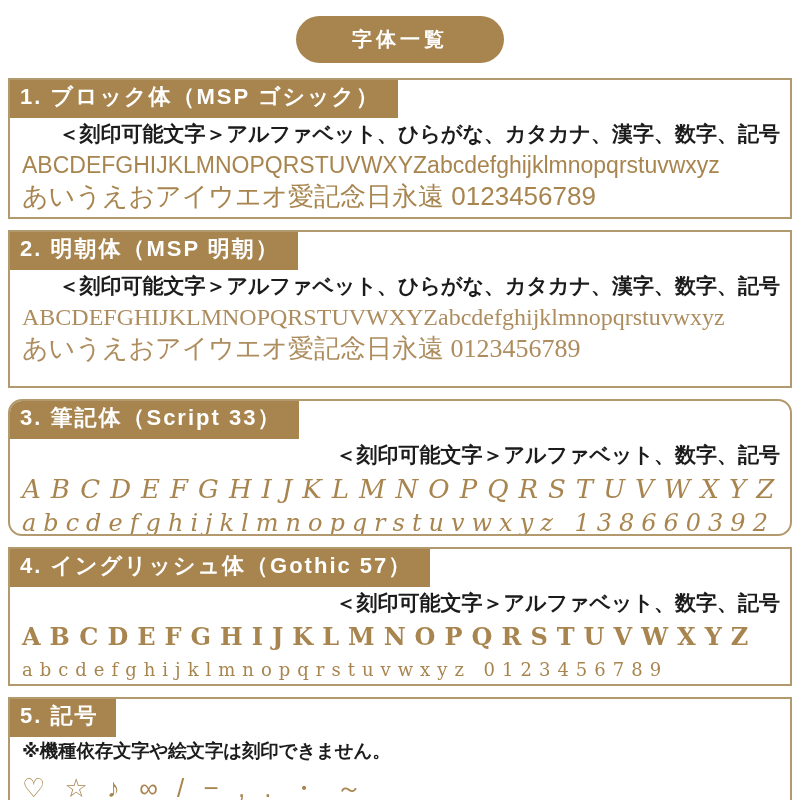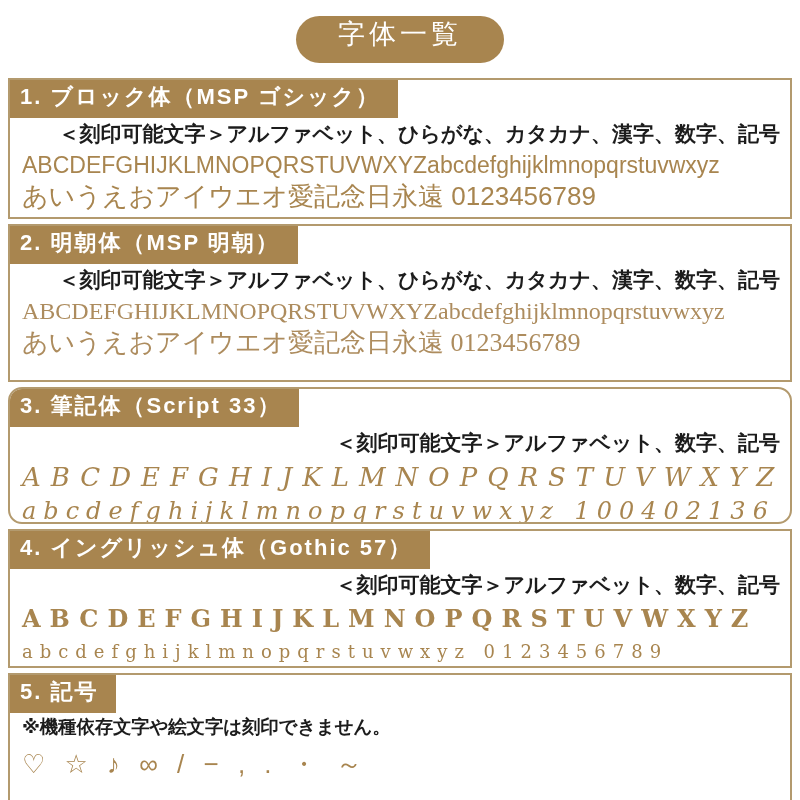--- a/index.html
+++ b/index.html
@@ -12,27 +12,27 @@
   *{box-sizing:border-box;}
   html,body{margin:0;padding:0;}
   body{
     width:800px;height:800px;background:#ffffff;overflow:hidden;
     font-family:"Liberation Sans","DejaVu Sans",sans-serif;
     color:var(--ink);
   }
   .badge{
     width:208px;height:47px;margin:16px auto 15px auto;
     background:var(--brown);border-radius:24px;
-    display:flex;justify-content:center;
-    color:#fff;font-size:27px;font-weight:normal;letter-spacing:4px;
+    display:flex;align-items:center;justify-content:center;
+    color:#fff;font-size:20px;font-weight:bold;letter-spacing:4px;
   }
   .sections{margin:0 8px;}
   .section{
     position:relative;border:2px solid var(--border);
-    margin-bottom:5px;overflow:hidden;
+    margin-bottom:11px;overflow:hidden;
   }
   .s1{height:141px;} .s2{height:158px;} .s3{height:137px;border-radius:14px;} .s4{height:139px;} .s5{height:140px;}
   .bar{
     position:absolute;top:-2px;left:-2px;
     background:var(--brown);color:#fff;
     font-size:22px;font-weight:bold;letter-spacing:2px;
     padding:4px 18px 6px 12px;white-space:nowrap;
   }
   .content{padding:40px 10px 6px 12px;}
   .label{
@@ -82,21 +82,21 @@
       <div class="sample latin">ABCDEFGHIJKLMNOPQRSTUVWXYZabcdefghijklmnopqrstuvwxyz</div>
       <div class="sample jp">あいうえおアイウエオ愛記念日永遠 0123456789</div>
     </div>
   </div>
 
   <div class="section s3">
     <div class="bar">3. 筆記体（Script 33）</div>
     <div class="content">
       <div class="label">＜刻印可能文字＞アルファベット、数字、記号</div>
       <div class="sample up">ABCDEFGHIJKLMNOPQRSTUVWXYZ</div>
-      <div class="sample low">abcdefghijklmnopqrstuvwxyz  100402136</div>
+      <div class="sample low">abcdefghijklmnopqrstuvwxyz  138660392</div>
     </div>
   </div>
 
   <div class="section s4">
     <div class="bar">4. イングリッシュ体（Gothic 57）</div>
     <div class="content">
       <div class="label">＜刻印可能文字＞アルファベット、数字、記号</div>
       <div class="sample up">ABCDEFGHIJKLMNOPQRSTUVWXYZ</div>
       <div class="sample low">abcdefghijklmnopqrstuvwxyz  0123456789</div>
     </div>

